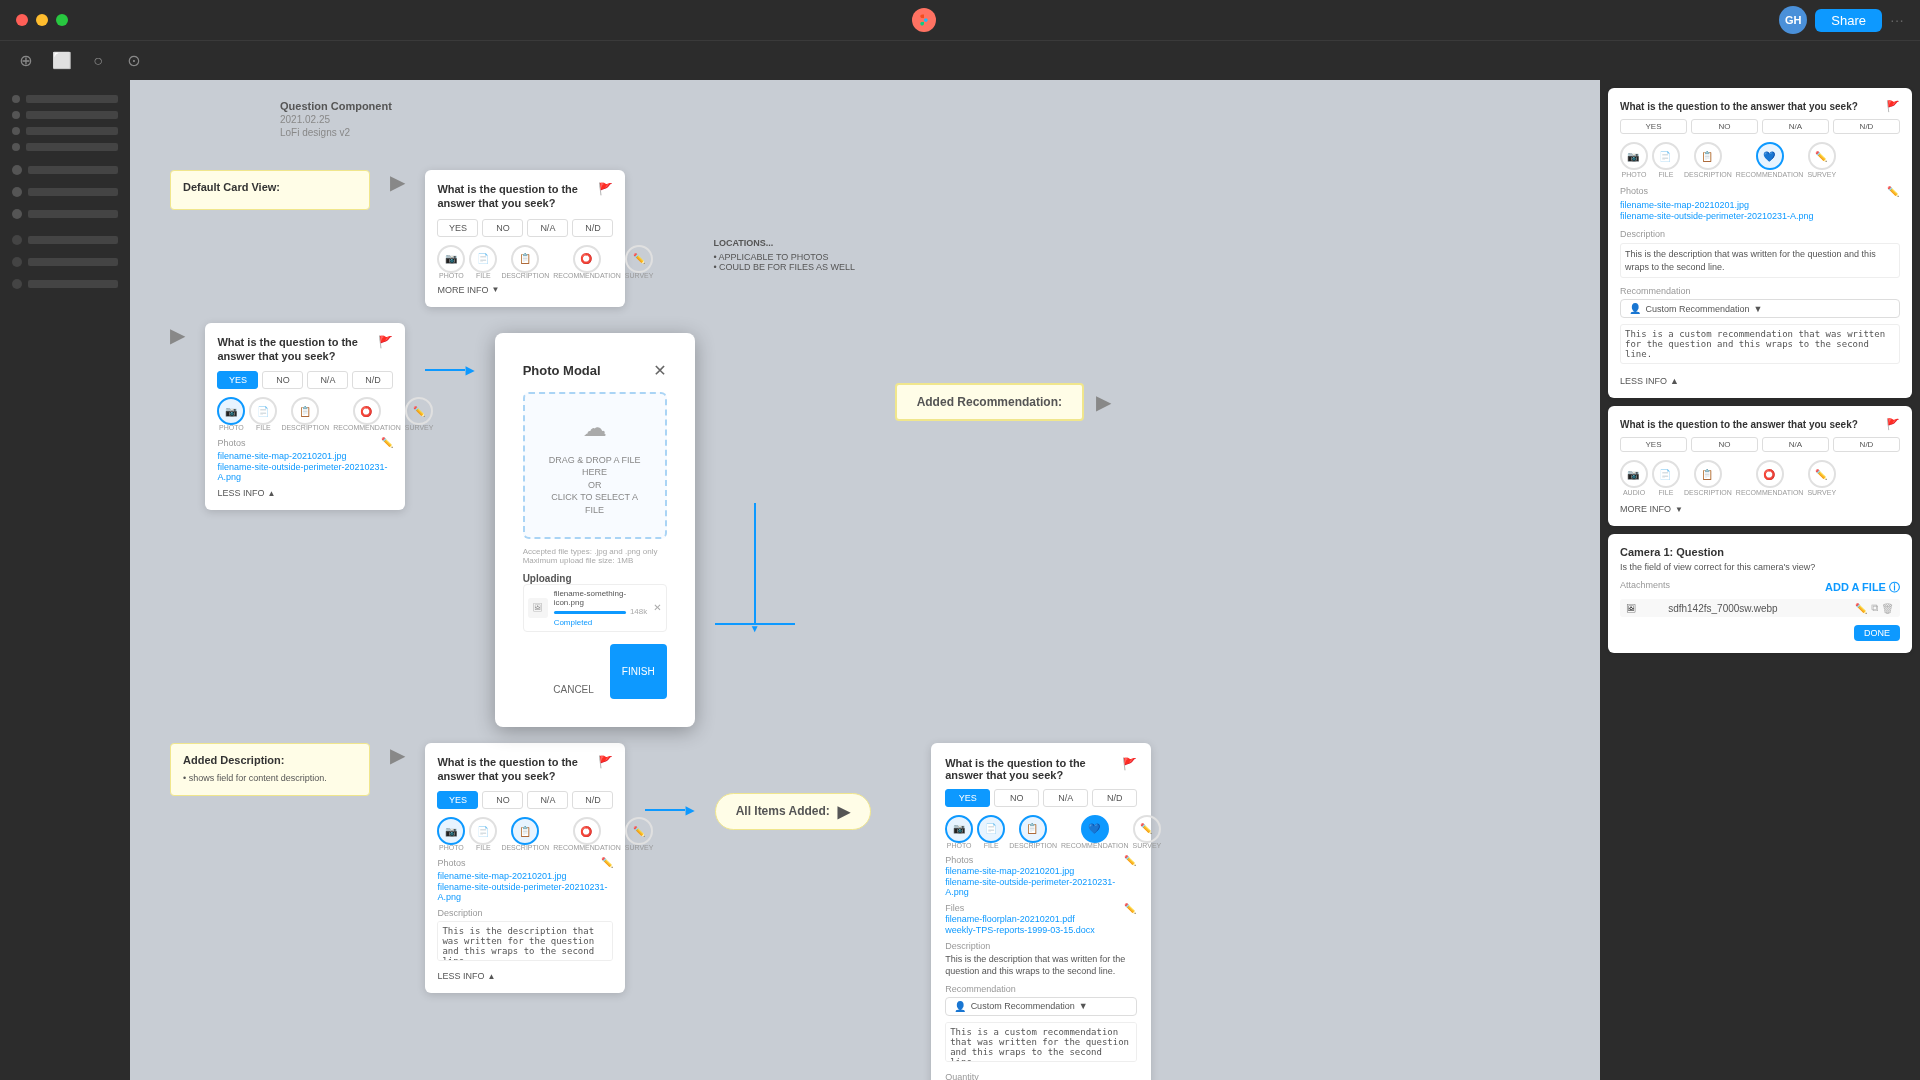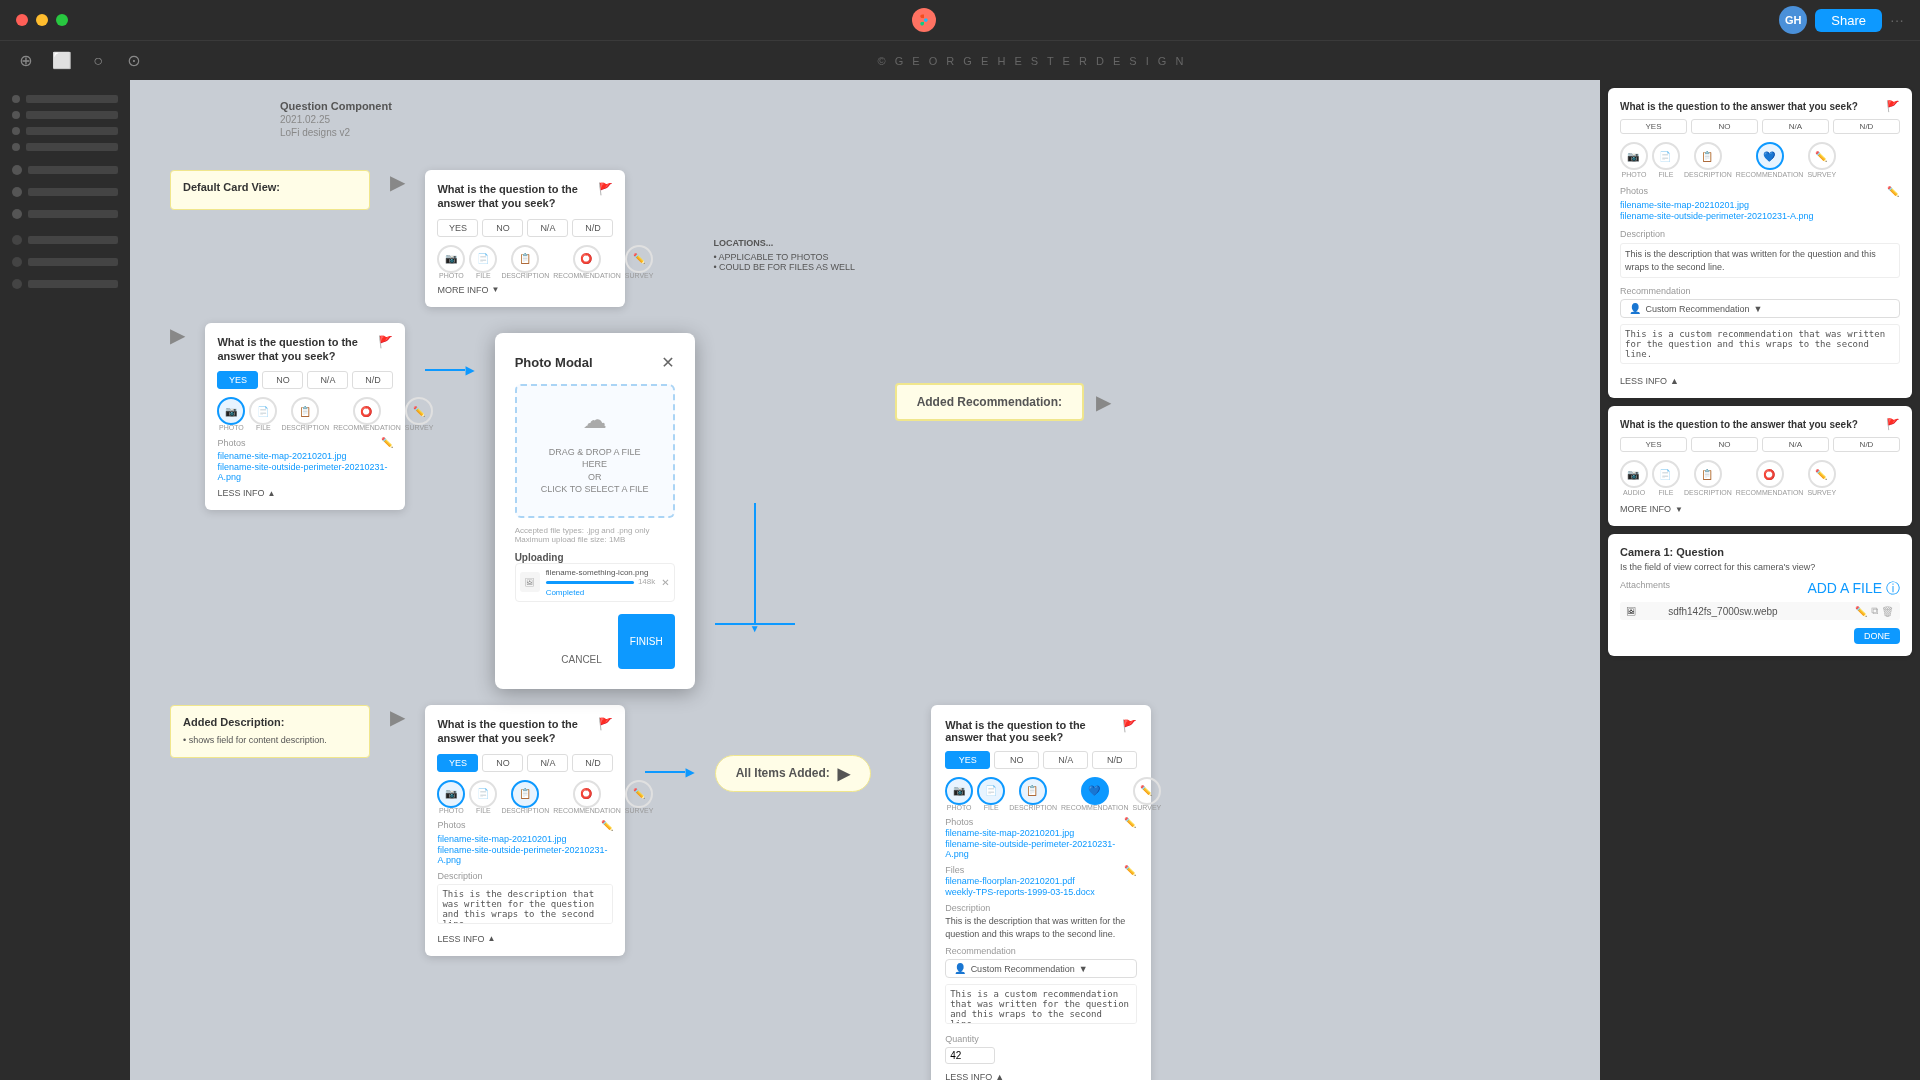--- a/index.html
+++ b/index.html
@@ -56,21 +56,21 @@
     
     
     .note-card { background: #fffde7; border: 1px solid #f0e68c; border-radius: 4px; padding: 10px 12px; }
     .note-title { font-size: 11px; font-weight: 700; color: #333; margin-bottom: 6px; }
     .note-text { font-size: 9px; color: #555; line-height: 1.5; }
     
     
     .card-section-label { font-size: 9px; color: #999; margin-bottom: 3px; display: flex; justify-content: space-between; align-items: center; }
     .card-link { font-size: 9px; color: #0d99ff; display: block; margin-bottom: 1px; cursor: pointer; }
     .card-textarea { width: 100%; border: 1px solid #eee; border-radius: 3px; padding: 4px; font-size: 9px; color: #555; resize: none; }
-    .modal { background: white; border-radius: 8px; padding: 20px; width: 200px; box-shadow: 0 4px 20px rgba(0,0,0,0.3); pointer-events: auto; }
+    .modal { background: white; border-radius: 8px; padding: 28px; width: 200px; box-shadow: 0 4px 20px rgba(0,0,0,0.3); pointer-events: auto; }
     .modal-header { display: flex; justify-content: space-between; align-items: center; margin-bottom: 12px; }
     .modal-title { font-size: 13px; font-weight: 600; color: #333; }
     .modal-close { cursor: pointer; color: #666; font-size: 16px; border: none; background: none; }
     .upload-zone { border: 2px dashed #aad4f5; border-radius: 6px; padding: 20px; text-align: center; margin-bottom: 8px; background: #f8fbff; }
     .upload-icon { font-size: 24px; color: #aaa; margin-bottom: 6px; }
     .upload-text { font-size: 9px; color: #888; line-height: 1.4; margin-top: 12px; }
     .upload-hint { font-size: 8px; color: #aaa; margin-top: 8px; }
     .upload-progress { margin-top: 8px; }
     .progress-label { font-size: 10px; color: #555; font-weight: 600; margin-bottom: 0; }
     .progress-file { display: flex; align-items: center; gap: 6px; padding: 4px; border: 1px solid #eee; border-radius: 4px; }
@@ -159,21 +159,20 @@
     <button class="share-btn">Share</button>
     <div style="color:#666;font-size:14px;">···</div>
   </div>
 </div>
 
 <div class="toolbar">
   <div class="toolbar-icon">⊕</div>
   <div class="toolbar-icon">⬜</div>
   <div class="toolbar-icon">○</div>
   <div class="toolbar-icon">⊙</div>
-  <div class="toolbar-brand">© G E O R G E H E S T E R D E S I G N</div>
 </div>
 
 <div class="main">
 
   <div class="left-panel">
     <div style="margin-bottom:8px;">
       <div class="left-panel-item">
         <div class="layer-dot"></div>
         <div class="layer-bar"></div>
       </div>
@@ -656,21 +655,21 @@
         <span style="font-size:9px;color:#555;">MORE INFO</span>
         <span style="font-size:8px;color:#555;">▼</span>
       </div>
     </div>
 
     <div class="rp-card" style="margin-top:8px;">
       <div class="camera-title">Camera 1: Question</div>
       <div class="camera-subtitle">Is the field of view correct for this camera's view?</div>
       <div class="attach-label">
         <span>Attachments</span>
-        <span style="color:#0d99ff;cursor:pointer;font-size:14px;">ADD A FILE ⓘ</span>
+        <span style="color:#0d99ff;cursor:pointer;font-size:11px;font-weight:bold;">ADD A FILE ⓘ</span>
       </div>
       <div class="attach-file">
         <span style="font-size:8px;">🖼</span>
         <span class="attach-file-name">sdfh142fs_7000sw.webp</span>
         <div class="attach-actions">
           <span style="font-size:10px;color:#aaa;cursor:pointer;">✏️</span>
           <span style="font-size:10px;color:#aaa;cursor:pointer;">⧉</span>
           <span style="font-size:10px;color:#aaa;cursor:pointer;">🗑</span>
         </div>
       </div>

